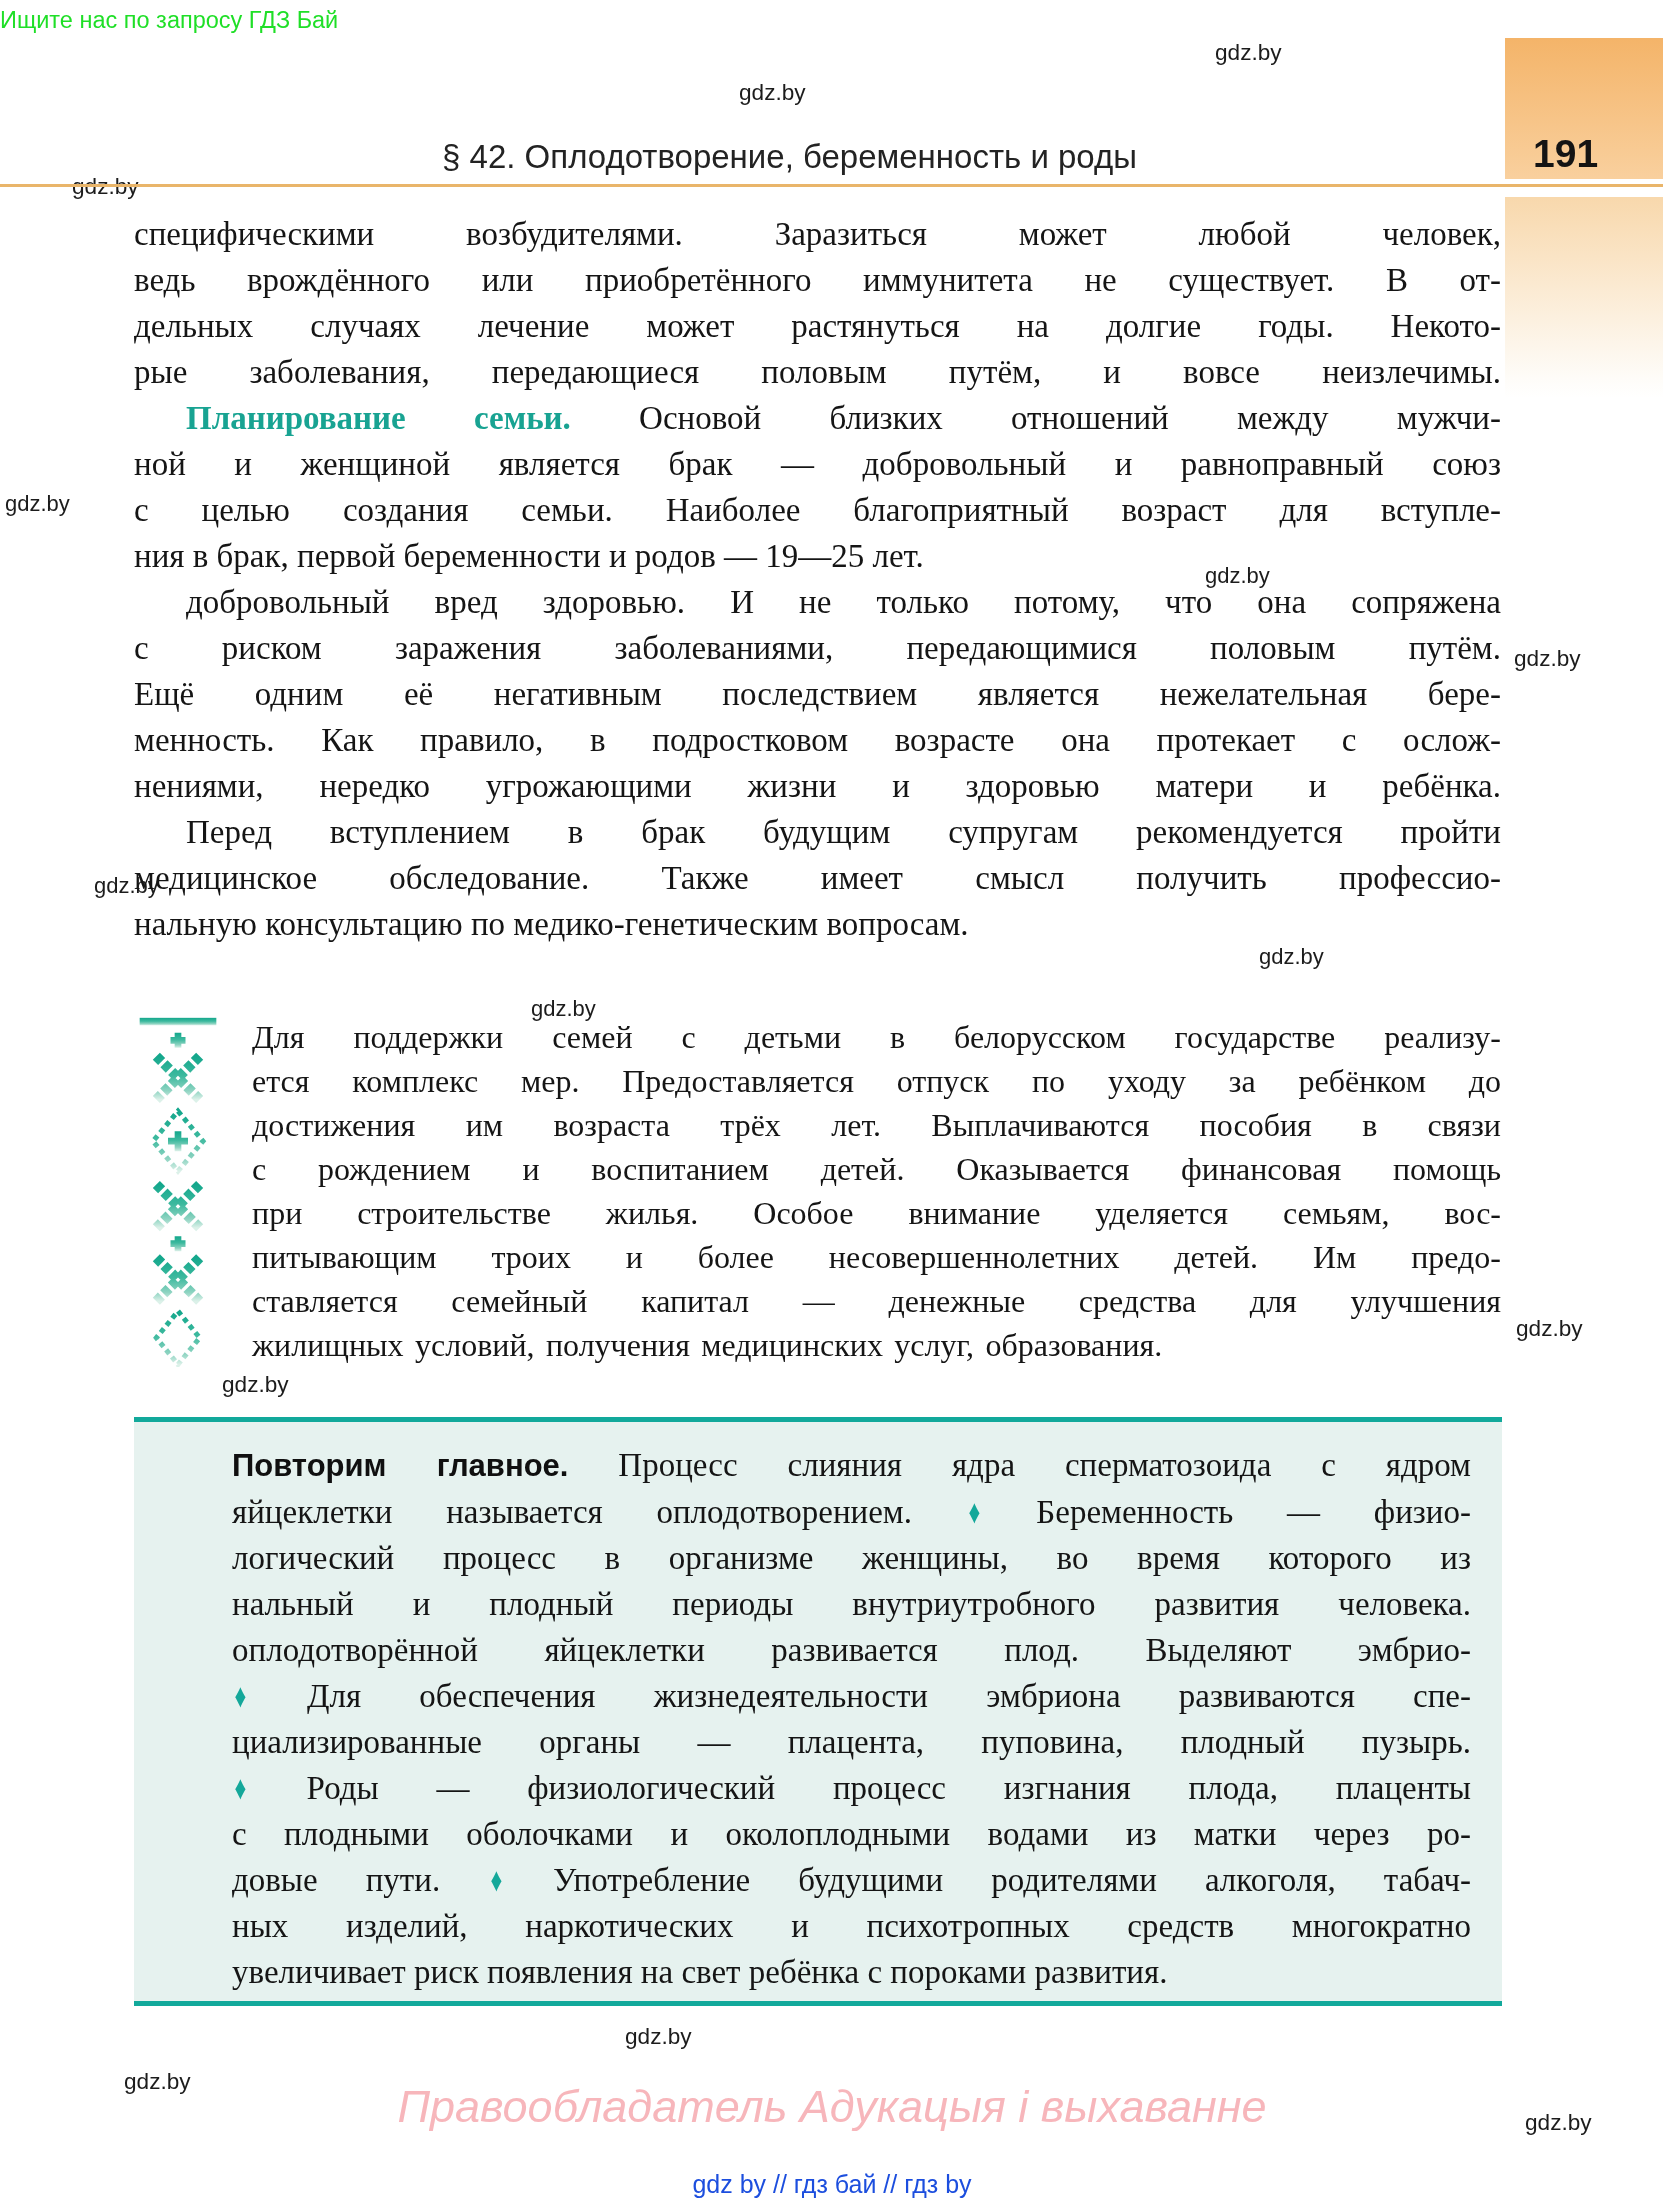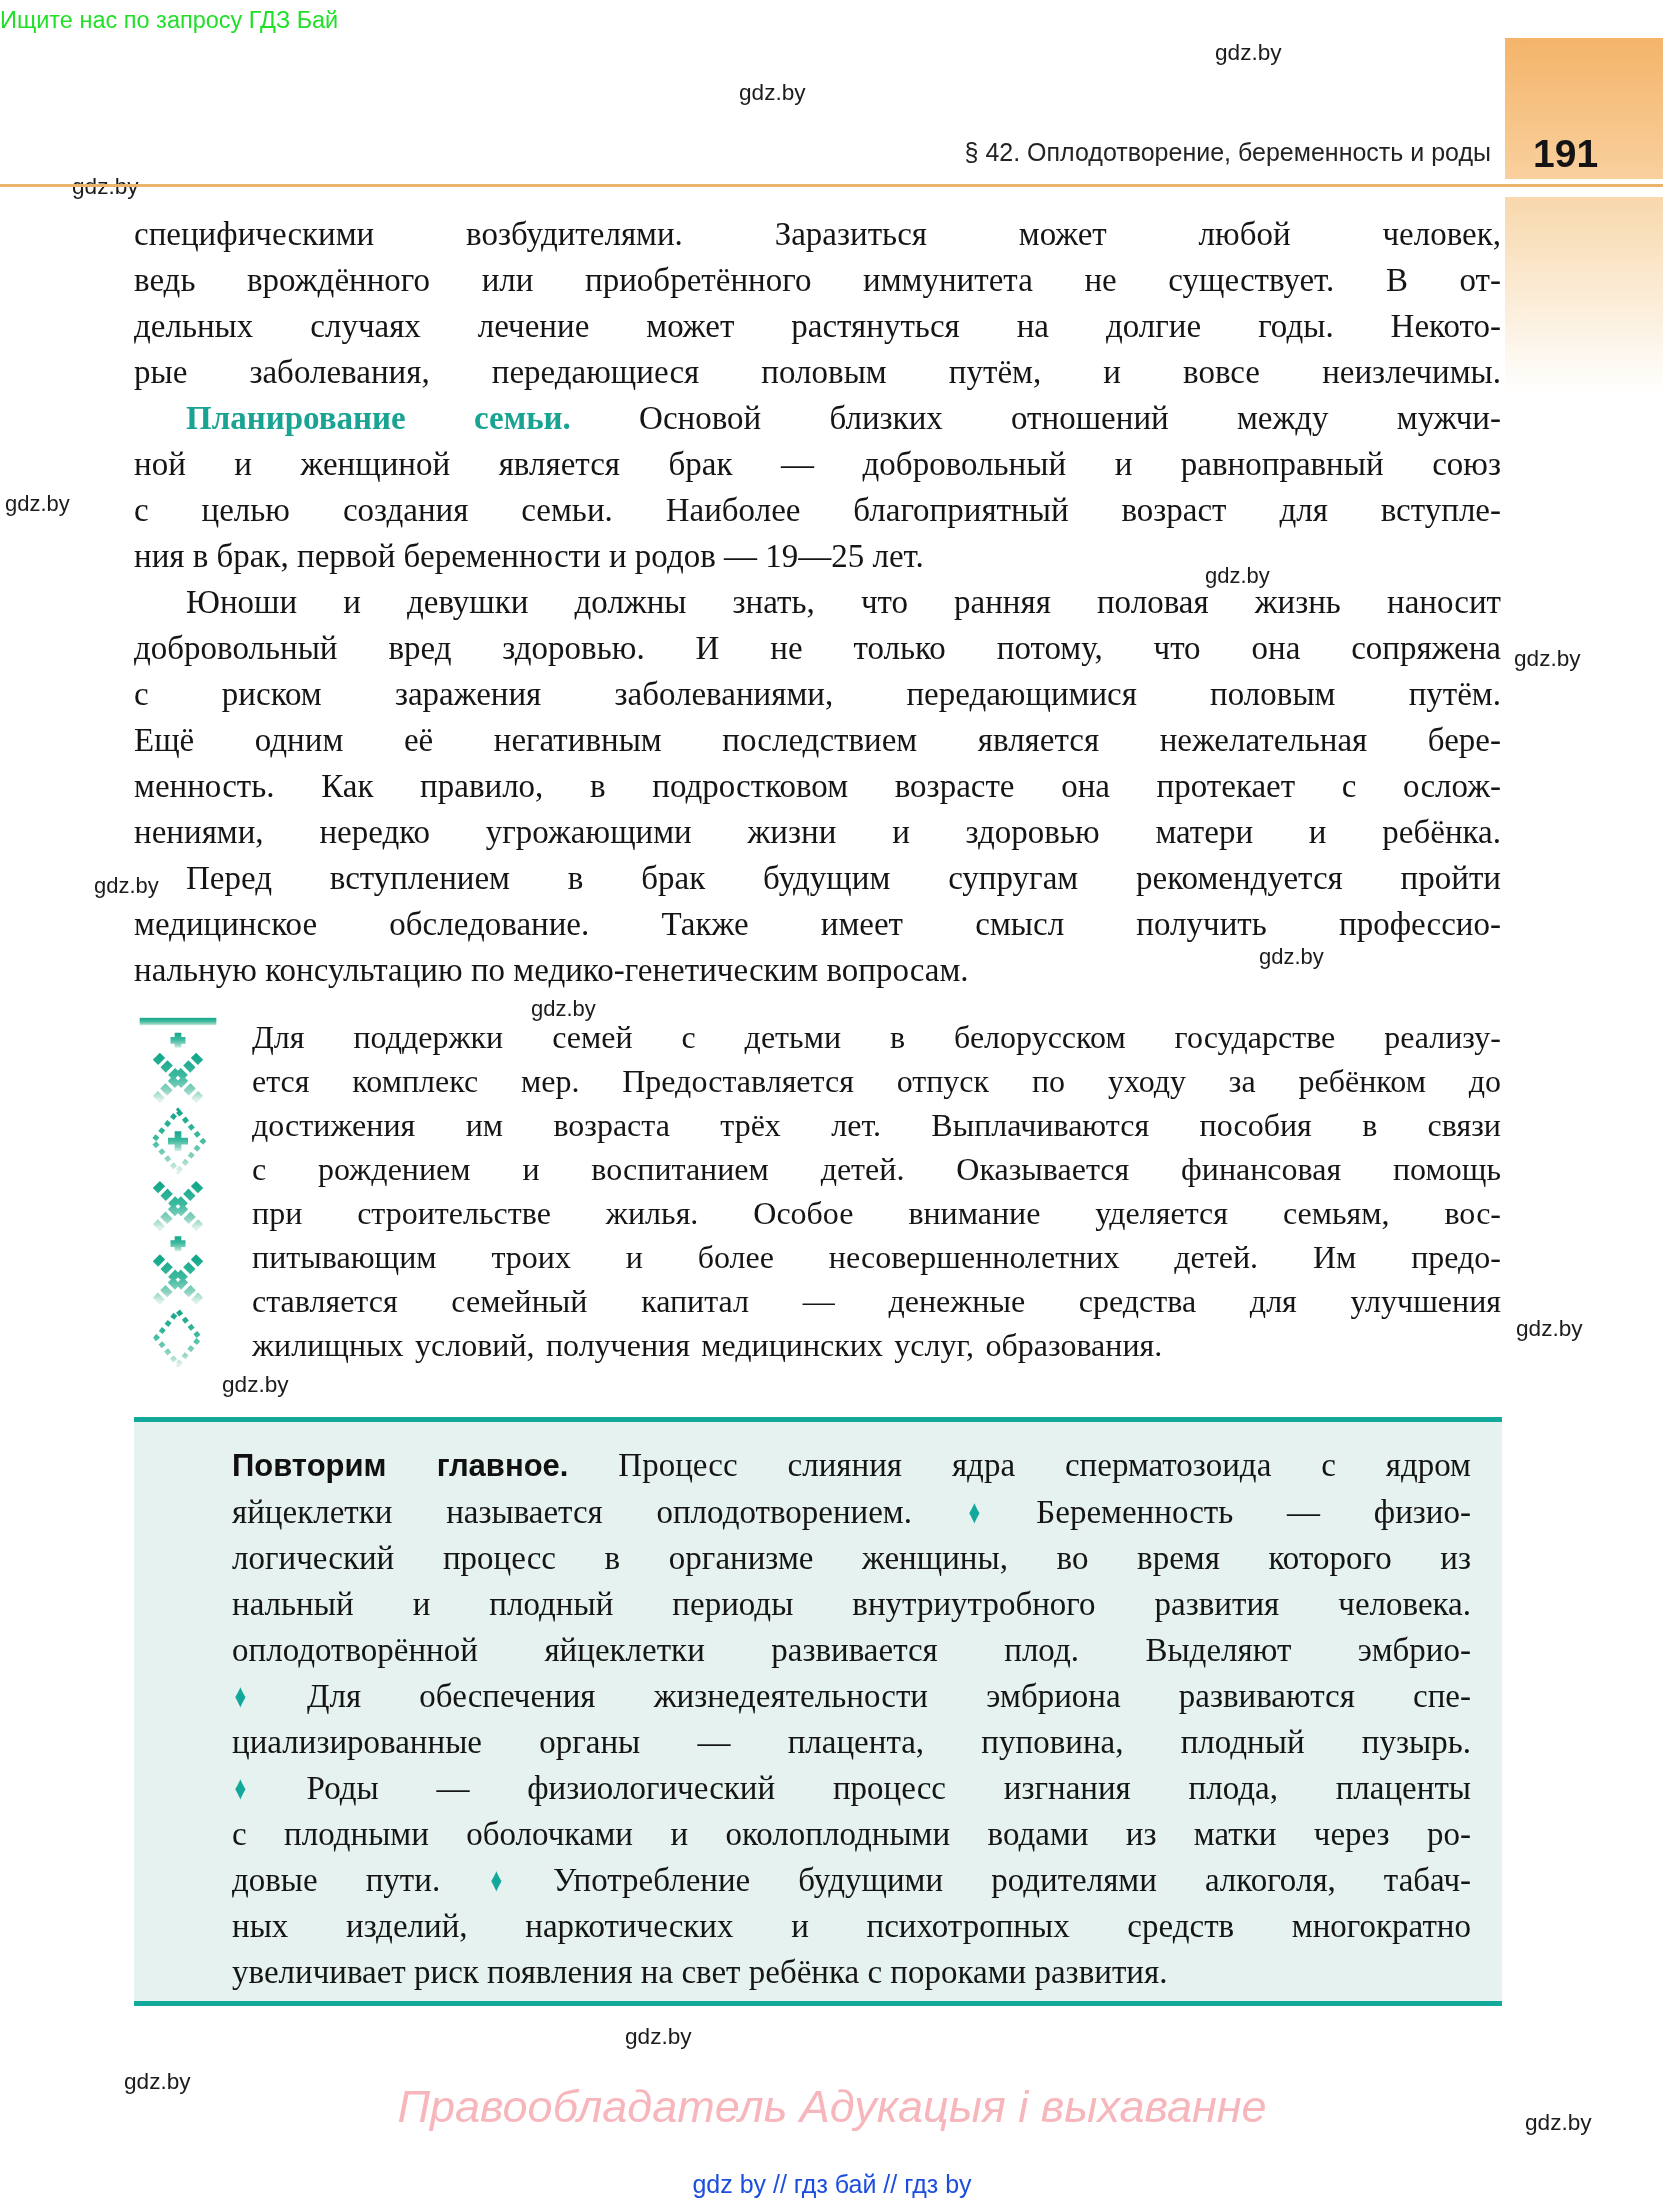--- a/index.html
+++ b/index.html
@@ -11,22 +11,22 @@
   
   .wm{position:absolute;font-family:"Liberation Sans",sans-serif;font-size:22.6px;color:#1c1c1c;white-space:nowrap;}
   .w1{left:1215px;top:40px;} .w2{left:739px;top:80px;} .w3{left:72px;top:174px;}
   .w4{left:5px;top:491px;font-size:22px;} .w5{left:1205px;top:563px;font-size:22px;}
   .w6{left:1545px;top:280px;} .w7{left:1514px;top:646px;} .w8{left:94px;top:873px;font-size:22px;}
   .w9{left:1259px;top:944px;font-size:22px;} .w10{left:531px;top:996px;font-size:22px;}
   .w11{left:222px;top:1372px;} .w12{left:770px;top:1420px;font-size:20px;}
   .w13{left:1119px;top:1976px;font-size:22px;} .w14{left:625px;top:2024px;}
   .w15{left:124px;top:2069px;} .w16{left:1525px;top:2110px;} .w17{left:1516px;top:1316px;}
   
-  .header-title{position:absolute;top:138px;left:0;width:1491px;text-align:right;
-        font-family:"Liberation Sans",sans-serif;font-size:25px;color:#232323;}
+  .header-title{position:absolute;top:138px;left:0;width:1491px;text-align:center;
+        font-family:"Liberation Sans",sans-serif;font-size:33px;color:#232323;padding-left:44px;}
   .orange-box1{position:absolute;left:1505px;top:38px;width:158px;height:141px;
         background:linear-gradient(180deg,#f4b469 0%,#f9d09e 100%);}
   .page-num{position:absolute;left:28px;top:94px;font-family:"Liberation Sans",sans-serif;
         font-weight:bold;font-size:39px;color:#141414;}
   .header-rule{position:absolute;left:0;top:184px;width:1664px;height:3.4px;background:#e9b56a;}
   .orange-box2{position:absolute;left:1505px;top:197px;width:158px;height:201px;
         background:linear-gradient(180deg,#f8d8ac 0%,#fefcf8 90%,#ffffff 100%);}
   
   .main-text{position:absolute;left:134px;top:211px;width:1367px;
         font-size:33px;line-height:46px;}
@@ -91,21 +91,20 @@
         <div class="tline jline">дельных случаях лечение может растянуться на долгие годы. Некото-</div>
         <div class="tline jline">рые заболевания, передающиеся половым путём, и вовсе неизлечимы.</div>
       </div>
     <div class="indent">
         <div class="tline jline"><span class="lead-teal">Планирование семьи.</span> Основой близких отношений между мужчи-</div>
         <div class="tline jline">ной и женщиной является брак — добровольный и равноправный союз</div>
         <div class="tline jline">с целью создания семьи. Наиболее благоприятный возраст для вступле-</div>
         <div class="tline lline">ния в брак, первой беременности и родов — 19—25 лет.</div>
       </div>
     <div class="indent">
-        <div class="tline jline">Юноши и девушки должны знать, что ранняя половая жизнь наносит</div>
         <div class="tline jline">добровольный вред здоровью. И не только потому, что она сопряжена</div>
         <div class="tline jline">с риском заражения заболеваниями, передающимися половым путём.</div>
         <div class="tline jline">Ещё одним её негативным последствием является нежелательная бере-</div>
         <div class="tline jline">менность. Как правило, в подростковом возрасте она протекает с ослож-</div>
         <div class="tline jline">нениями, нередко угрожающими жизни и здоровью матери и ребёнка.</div>
       </div>
     <div class="indent">
         <div class="tline jline">Перед вступлением в брак будущим супругам рекомендуется пройти</div>
         <div class="tline jline">медицинское обследование. Также имеет смысл получить профессио-</div>
         <div class="tline lline">нальную консультацию по медико-генетическим вопросам.</div>

